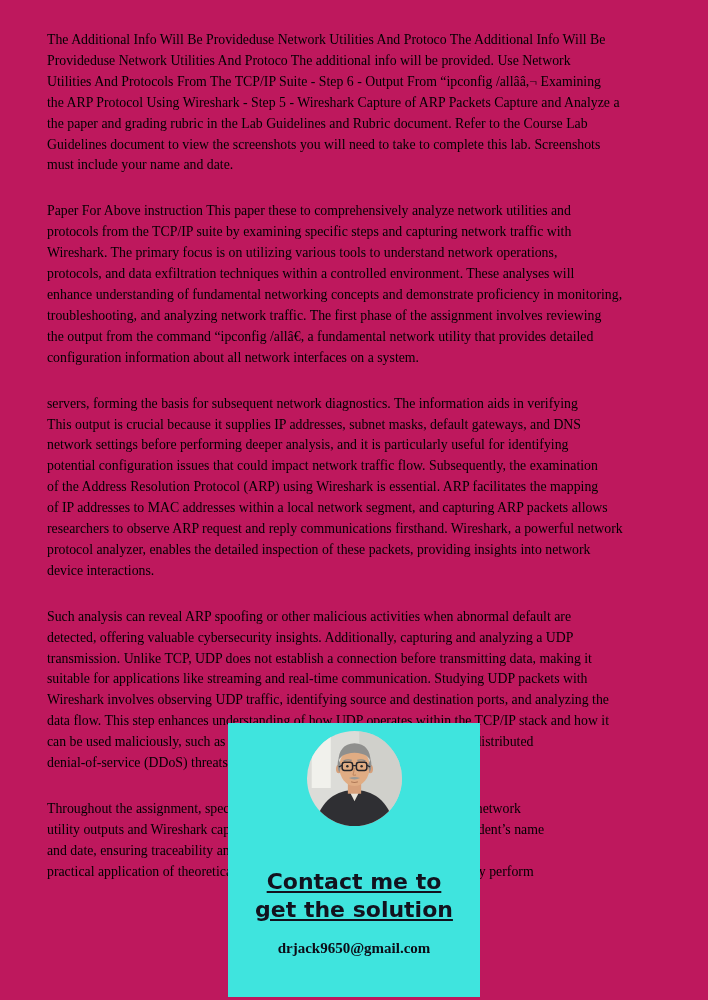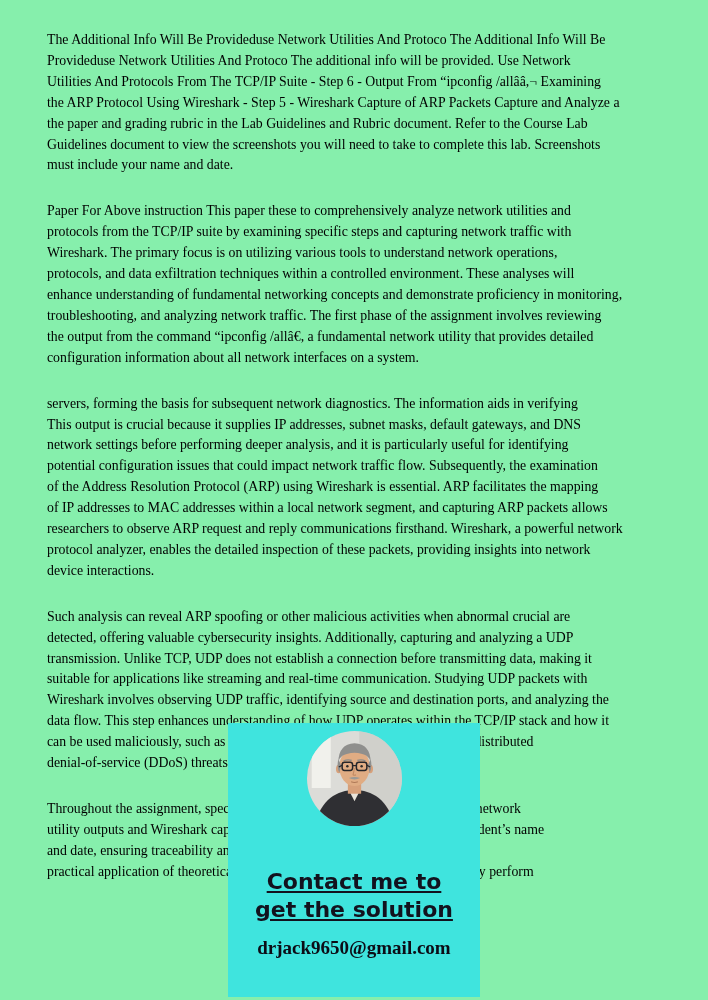--- a/index.html
+++ b/index.html
@@ -2,21 +2,21 @@
 <html><head>
 <meta charset="utf-8">
 <style>
   * { margin: 0; padding: 0; box-sizing: border-box; }
   html, body { background: #888; }
   .page {
     position: relative;
     width: 708px;
     height: 1000px;
     margin: 0 auto;
-    background: #86efac;
+    background: #be185d;
     overflow: hidden;
     font-family: "Liberation Serif", serif;
     color: #000000;
     padding-left: 44px;
   }
   .doc-text {
     position: absolute;
     left: 47px;
     top: 30px;
     width: 614px;
@@ -57,21 +57,21 @@
     font-size: 22px;
     line-height: 28px;
     color: #12121e;
     text-align: center;
     text-decoration: underline;
   }
   .contact-email {
     margin-top: 12px;
     font-family: "Liberation Serif", serif;
     font-weight: bold;
-    font-size: 19px;
+    font-size: 15px;
     line-height: 24px;
     color: #0c0c16;
     text-align: right;
   }
 </style>
 </head>
 <body>
 
 <div class="page">
 
@@ -100,21 +100,21 @@
         <div class="line">This output is crucial because it supplies IP addresses, subnet masks, default gateways, and DNS</div>
         <div class="line">network settings before performing deeper analysis, and it is particularly useful for identifying</div>
         <div class="line">potential configuration issues that could impact network traffic flow. Subsequently, the examination</div>
         <div class="line">of the Address Resolution Protocol (ARP) using Wireshark is essential. ARP facilitates the mapping</div>
         <div class="line">of IP addresses to MAC addresses within a local network segment, and capturing ARP packets allows</div>
         <div class="line">researchers to observe ARP request and reply communications firsthand. Wireshark, a powerful network</div>
         <div class="line">protocol analyzer, enables the detailed inspection of these packets, providing insights into network</div>
         <div class="line">device interactions.</div>
       </div>
       <div class="para">
-        <div class="line">Such analysis can reveal ARP spoofing or other malicious activities when abnormal crucial are</div>
+        <div class="line">Such analysis can reveal ARP spoofing or other malicious activities when abnormal default are</div>
         <div class="line">detected, offering valuable cybersecurity insights. Additionally, capturing and analyzing a UDP</div>
         <div class="line">transmission. Unlike TCP, UDP does not establish a connection before transmitting data, making it</div>
         <div class="line">suitable for applications like streaming and real-time communication. Studying UDP packets with</div>
         <div class="line">Wireshark involves observing UDP traffic, identifying source and destination ports, and analyzing the</div>
         <div class="line">data flow. This step enhances understanding of how UDP operates within the TCP/IP stack and how it</div>
         <div class="line">can be used maliciously, such as in data exfiltration attempts or as the part of distributed</div>
         <div class="line">denial-of-service (DDoS) threats.</div>
       </div>
       <div class="para">
         <div class="line">Throughout the assignment, specific screenshots are required that display the network</div>

